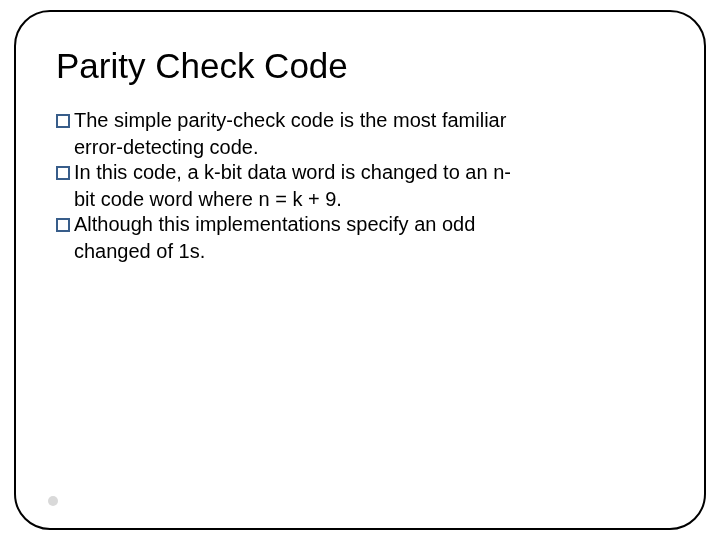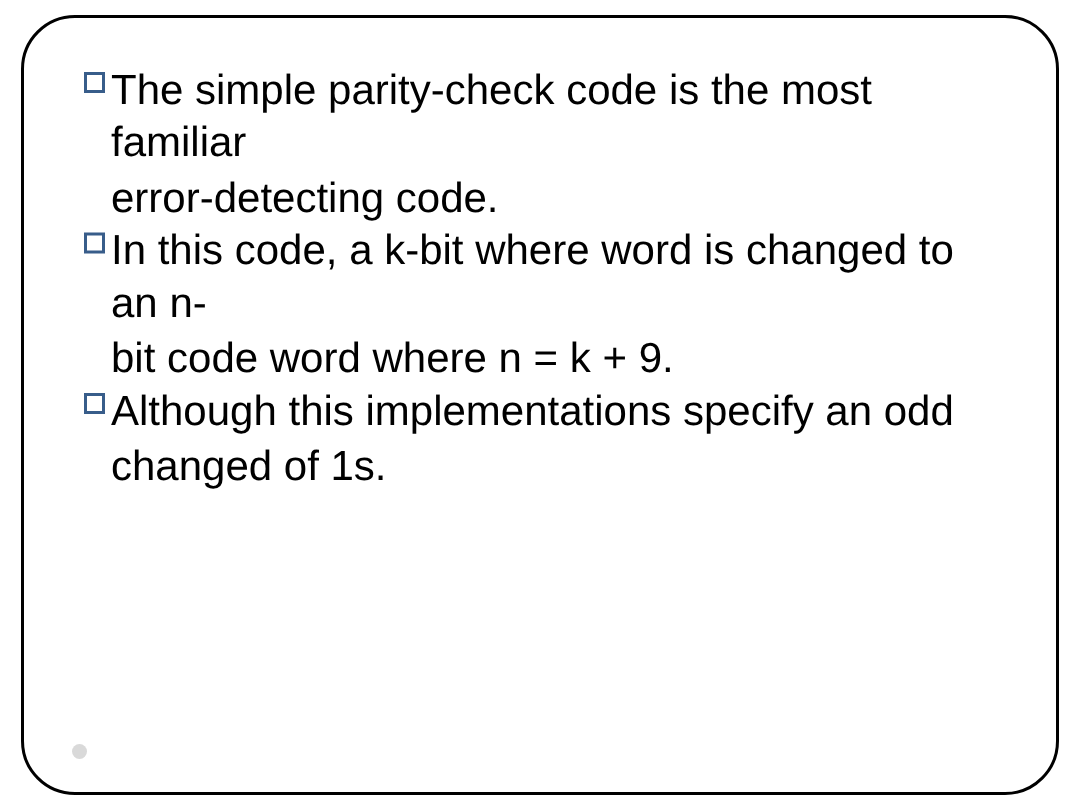--- a/index.html
+++ b/index.html
@@ -29,21 +29,21 @@
     box-sizing: border-box;
     padding: 30px 40px 30px 40px;
   }
   .title {
     font-size: 35px;
     font-weight: normal;
     margin: 4px 0 22px 0;
     letter-spacing: 0px;
   }
   .bullets {
-    font-size: 28px;
+    font-size: 20px;
     line-height: 1.25;
   }
   .item {
     display: flex;
     align-items: flex-start;
     margin-bottom: 2px;
   }
   .marker {
     flex: 0 0 auto;
     width: 14px;
@@ -68,32 +68,33 @@
     height: 10px;
     border-radius: 50%;
     background: #D9D9D9;
   }
 </style>
 </head>
 <body>
 
 <div class="slide">
   <div class="frame">
+    <h1 class="title">Parity Check Code</h1>
 
     <div class="bullets">
 
       <div class="item">
         <span class="marker"></span>
         <span class="text">The simple parity-check code is the most familiar</span>
       </div>
       <div class="cont">error-detecting code.</div>
 
       <div class="item">
         <span class="marker"></span>
-        <span class="text">In this code, a k-bit where word is changed to an n-</span>
+        <span class="text">In this code, a k-bit data word is changed to an n-</span>
       </div>
       <div class="cont">bit code word where n = k + 9.</div>
 
 
       <div class="item">
         <span class="marker"></span>
         <span class="text">Although this implementations specify an odd</span>
       </div>
       <div class="cont">changed of 1s.</div>
 

